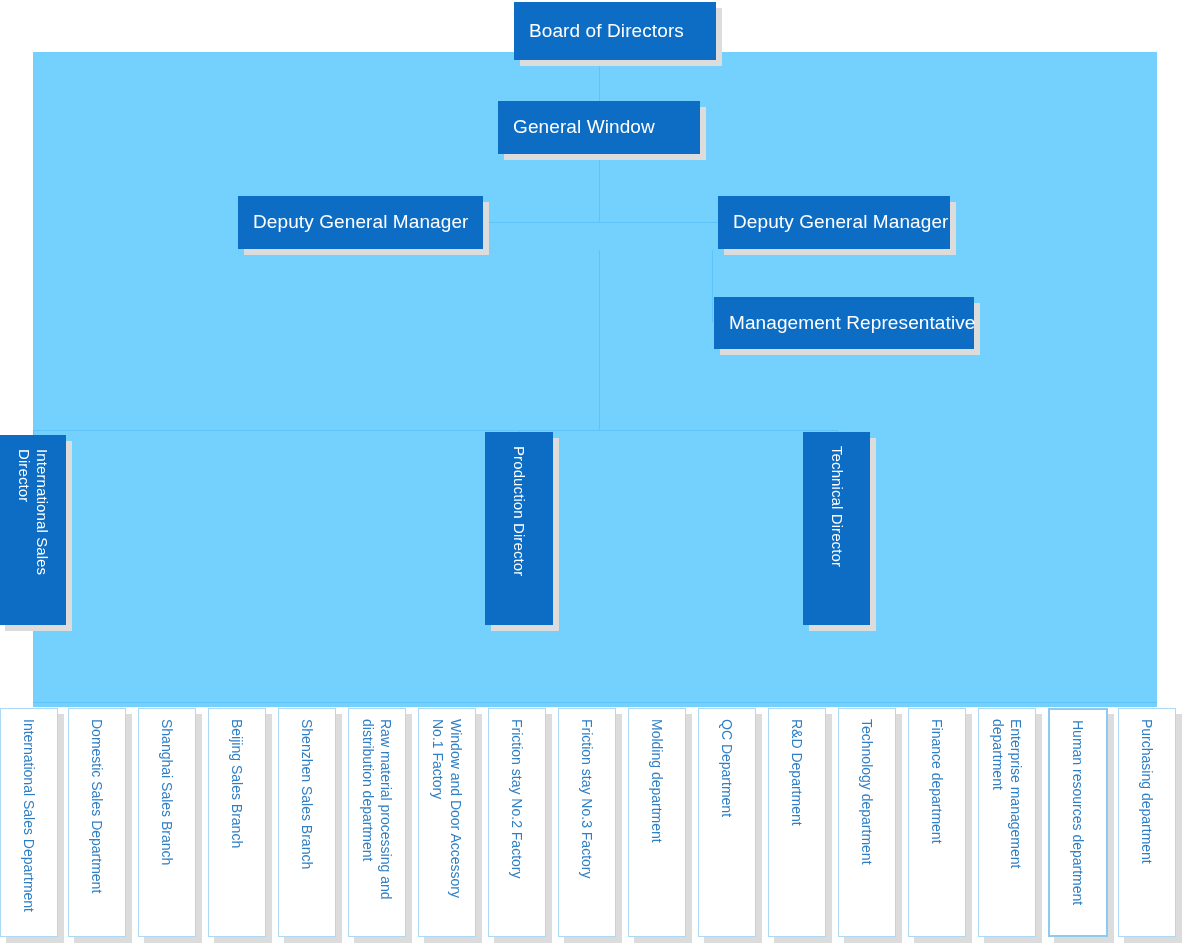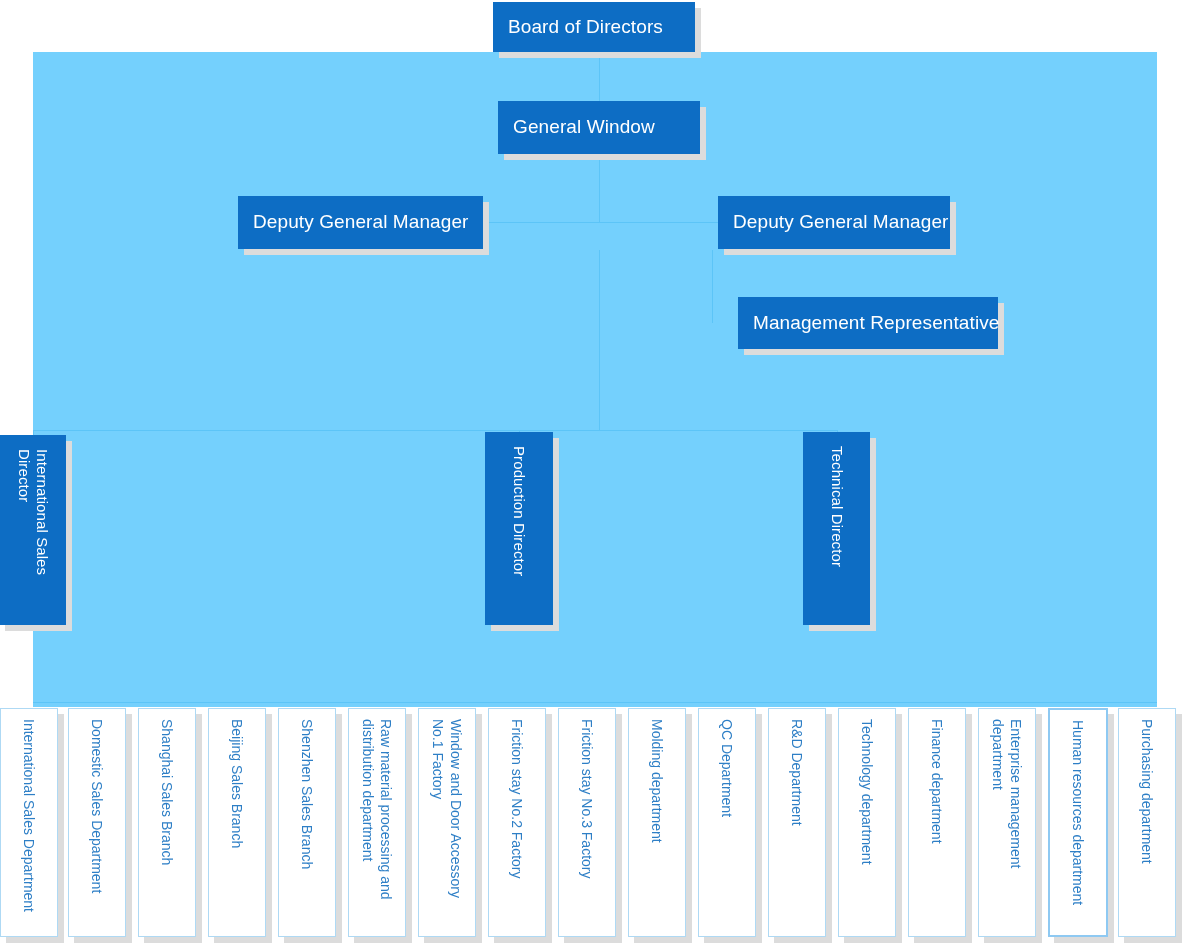--- a/index.html
+++ b/index.html
@@ -121,37 +121,37 @@
   <div class="conn v" style="left:360px; top:196px; height:26px;"></div>
   <div class="conn v" style="left:837px; top:196px; height:26px;"></div>
   <div class="conn v" style="left:712px; top:250px; height:73px;"></div>
   <div class="conn v" style="left:599px; top:250px; height:180px;"></div>
   <div class="conn h" style="left:33px; top:430px; width:805px;"></div>
   <div class="conn v" style="left:33px; top:430px; height:5px;"></div>
   <div class="conn v" style="left:519px; top:430px; height:5px;"></div>
   <div class="conn v" style="left:837px; top:430px; height:5px;"></div>
   <div class="conn h" style="left:33px; top:702px; width:1124px;"></div>
 
-  <div class="exec h-text" style="left:493px; top:2px; width:202px; height:50px;align-items:center;">
+  <div class="exec h-text" style="left:514px; top:2px; width:202px; height:58px;align-items:center;">
     <span class="label">Board of Directors</span>
   </div>
 
   <div class="exec h-text" style="left:498px; top:101px; width:202px; height:53px;">
     <span class="label">General Window</span>
   </div>
 
   <div class="exec h-text" style="left:238px; top:196px; width:245px; height:53px;">
     <span class="label">Deputy General Manager</span>
   </div>
 
   <div class="exec h-text" style="left:718px; top:196px; width:232px; height:53px;">
     <span class="label">Deputy General Manager</span>
   </div>
 
-  <div class="exec h-text" style="left:738px; top:297px; width:260px; height:52px;">
+  <div class="exec h-text" style="left:714px; top:297px; width:260px; height:52px;">
     <span class="label">Management Representative</span>
   </div>
 
   <div class="exec v-text" style="left:-1px; top:435px; width:67px; height:190px;">
     <span class="label">International Sales Director</span>
   </div>
 
   <div class="exec v-text" style="left:485px; top:432px; width:68px; height:193px;">
     <span class="label">Production Director</span>
   </div>

